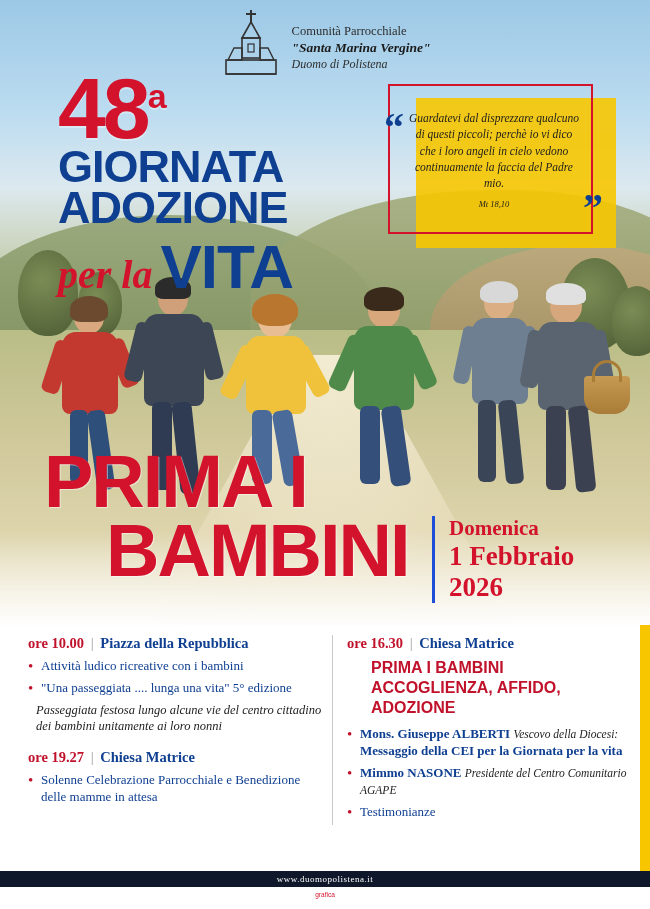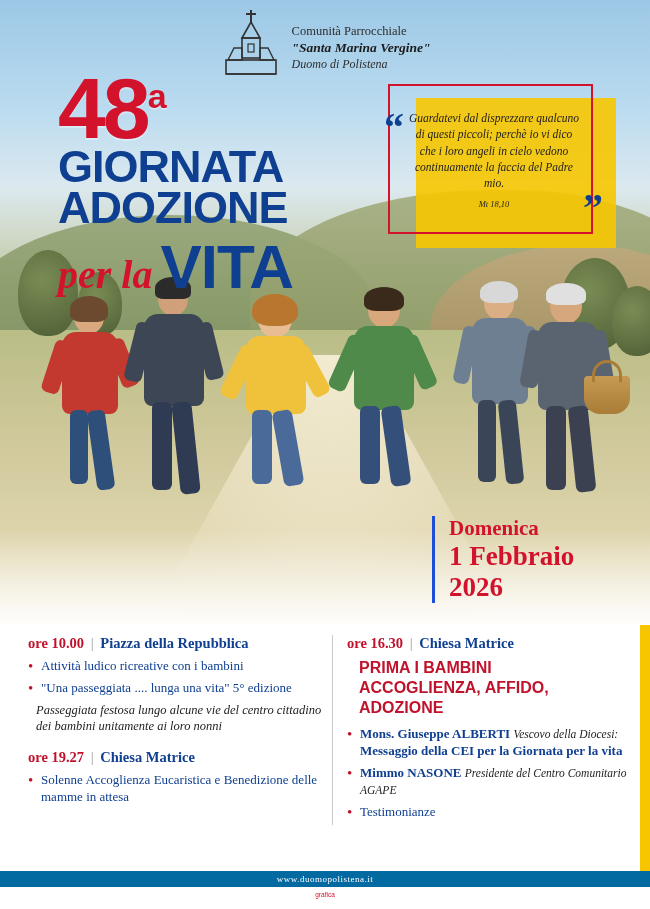--- a/index.html
+++ b/index.html
@@ -168,33 +168,33 @@
   }
   .bullet:before {
     content:"•"; position:absolute; left:0; top:-1px; color:#c1122c; font-size:15px;
   }
   .italic-note {
     font-style:italic; font-size:12.5px; color:#222; line-height:1.32; margin:2px 0 0 8px;
   }
   .spacer { height:14px; }
   .rsub {
     color:#c1122c; font-family:"Liberation Sans", sans-serif; font-weight:bold;
-    font-size:16px; line-height:1.25; margin:2px 0 8px 12px;
+    font-size:16px; line-height:1.25; margin:2px 0 8px 24px;
   }
   .name-strong { font-weight:bold; color:#0f3f91; }
   .role { font-style:italic; font-weight:normal; color:#222; font-size:11.5px; }
 
   
   .footer {
     position:absolute; left:0; bottom:0; width:650px; height:38px;
     background:#ffffff; z-index:7;
   }
   .footer-bar {
     position:absolute; left:0; top:0; width:650px; height:16px;
-    background:#0369a1; color:#fff; font-size:9px; letter-spacing:.5px;
+    background:#0f172a; color:#fff; font-size:9px; letter-spacing:.5px;
     display:flex; align-items:center; justify-content:center;
     font-family:"Liberation Serif", serif;
   }
   .footer-credit {
     position:absolute; left:0; top:20px; width:650px; text-align:center;
     font-size:6.5px; color:#d3122c; font-family:"Liberation Sans", sans-serif;
   }
   .side-yellow {
     position:absolute; right:0; top:625px; width:10px; height:246px;
     background:#f7c600; z-index:6;
@@ -321,20 +321,24 @@
     <span class="qmark open">“</span>
     <span class="qmark close">”</span>
     <div class="quote-inner">
       <div class="quote-text">
         <span>Guardatevi dal disprezzare qualcuno di questi piccoli; perchè io vi dico che i loro angeli in cielo vedono continuamente la faccia del Padre mio.</span>
         <span class="quote-ref">Mt 18,10</span>
       </div>
     </div>
   </div>
 
+  <div class="headline">
+    <div class="l1">PRIMA I</div>
+    <div class="l2">BAMBINI</div>
+  </div>
 
   <div class="date-block">
     <div class="date-dom">Domenica</div>
     <div class="date-day">1 Febbraio</div>
     <div class="date-year">2026</div>
   </div>
 
   <div class="info">
 
     <div class="col col-left">
@@ -347,21 +351,21 @@
       <div class="bullet">"Una passeggiata .... lunga una vita" 5° edizione</div>
       <div class="italic-note">Passeggiata festosa lungo alcune vie del centro cittadino dei bambini unitamente ai loro nonni</div>
 
       <div class="spacer"></div>
 
       <div class="ora">
         <span>ore 19.27</span>
         <span class="sep">|</span>
         <span class="place">Chiesa Matrice</span>
       </div>
-      <div class="bullet">Solenne Accoglienza Eucaristica e Benedizione delle mamme in attesa</div>
+      <div class="bullet">Solenne Celebrazione Parrocchiale e Benedizione delle mamme in attesa</div>
     </div>
 
     <div class="col col-right">
       <div class="ora">
         <span>ore 16.30</span>
         <span class="sep">|</span>
         <span class="place">Chiesa Matrice</span>
       </div>
       <div class="rsub">
         <div>PRIMA I BAMBINI</div>

